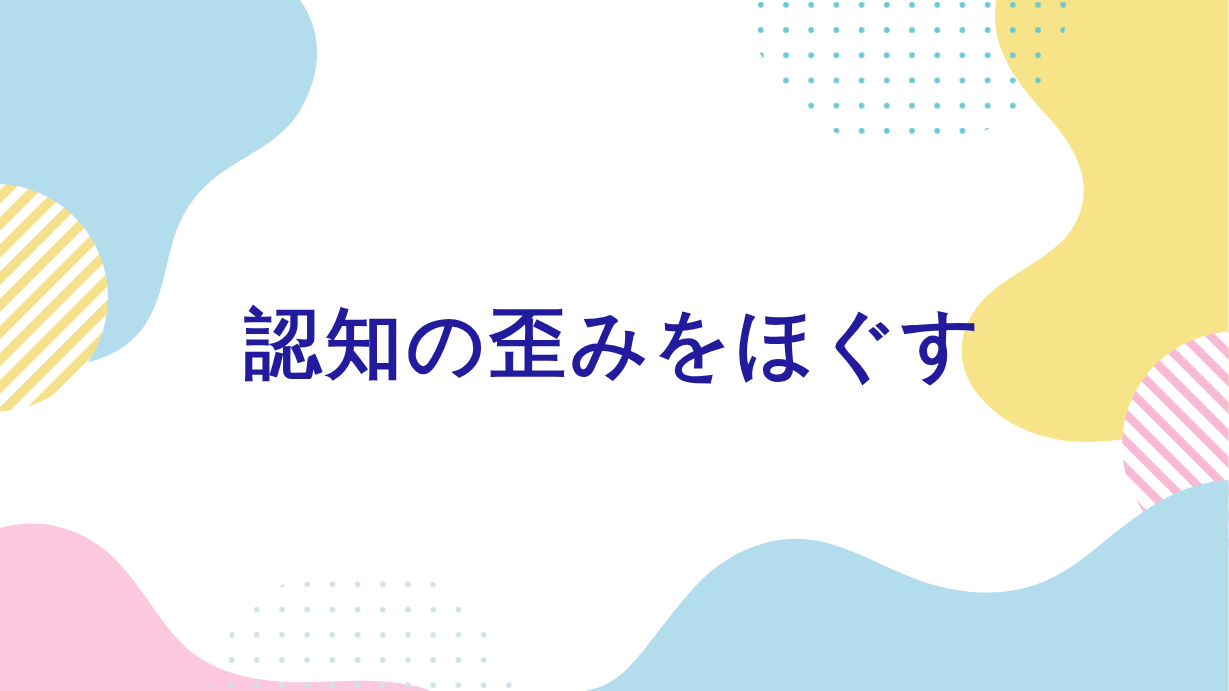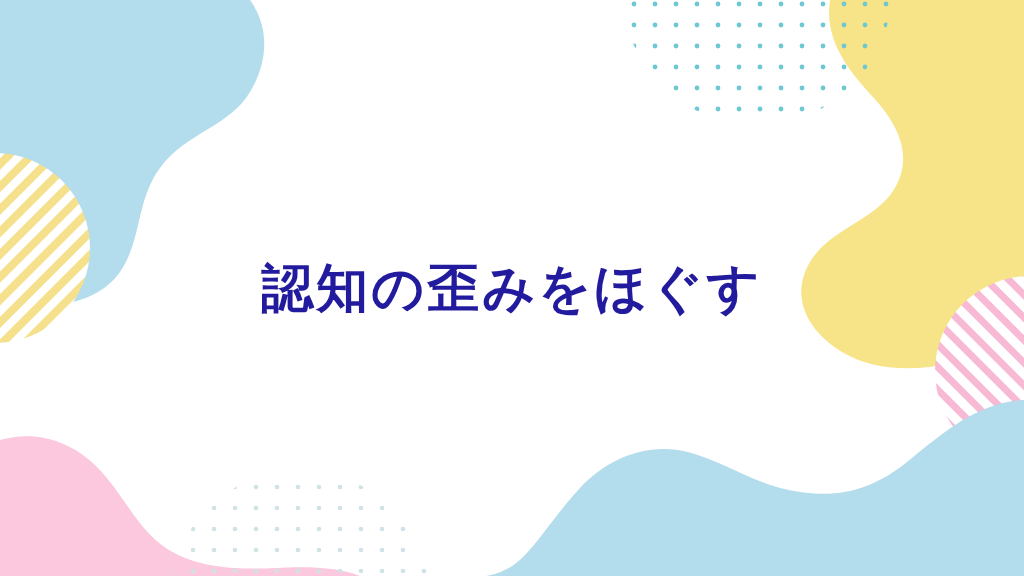--- a/index.html
+++ b/index.html
@@ -32,21 +32,21 @@
     left:0; top:0;
     width:1024px; height:576px;
     display:flex;
     align-items:center;
     justify-content:center;
     z-index:40;
   }
   #title-text {
     font-family:"DejaVu Sans", "Liberation Sans", sans-serif;
     font-weight:700;
-    font-size:52px;
+    font-size:64px;
     line-height:1.12;
     letter-spacing:0.055em;
     color:#231b9e;
     white-space:nowrap;
     text-align:left;
     -webkit-font-smoothing:antialiased;
   }
 </style>
 </head>
 <body>

